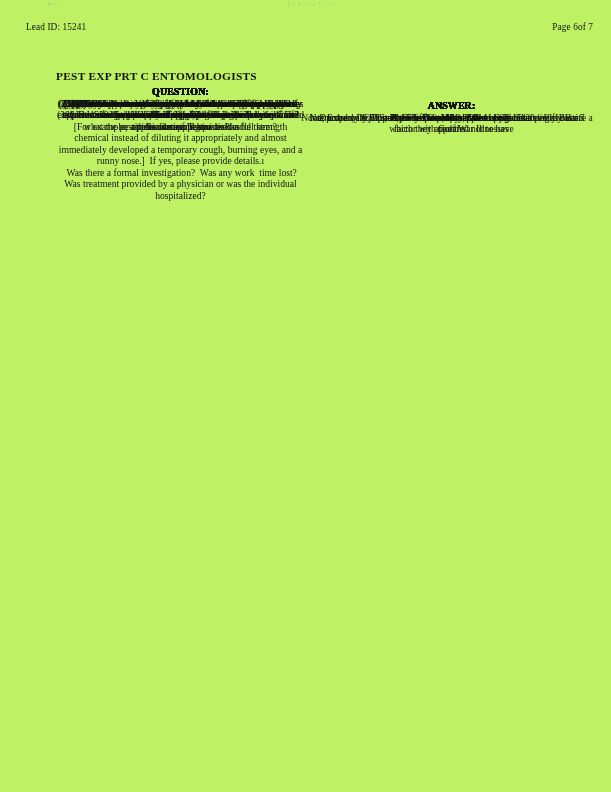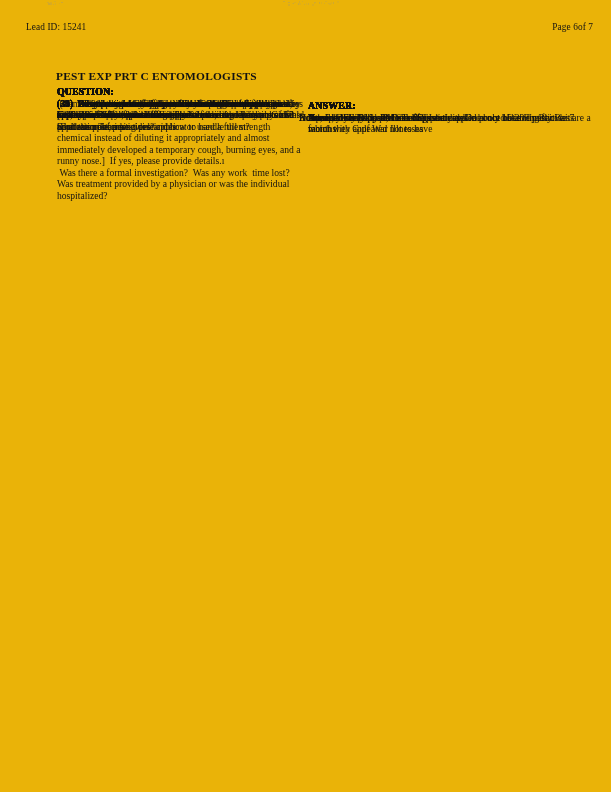--- a/index.html
+++ b/index.html
@@ -14,21 +14,22 @@
     position: relative;
     overflow: hidden;
     font-family: "Liberation Serif", "DejaVu Serif", serif;
     color: #121212;
     -webkit-font-smoothing: none;
   }
 
   .page {
     position: absolute;
     inset: 0;
-    background: #eab308;
+    background: #bef264;
+    text-align: center;
   }
 
   
   .scan-noise {
     position: absolute;
     top: 0;
     left: 0;
     width: 611px;
     height: 7px;
     opacity: 0.38;

